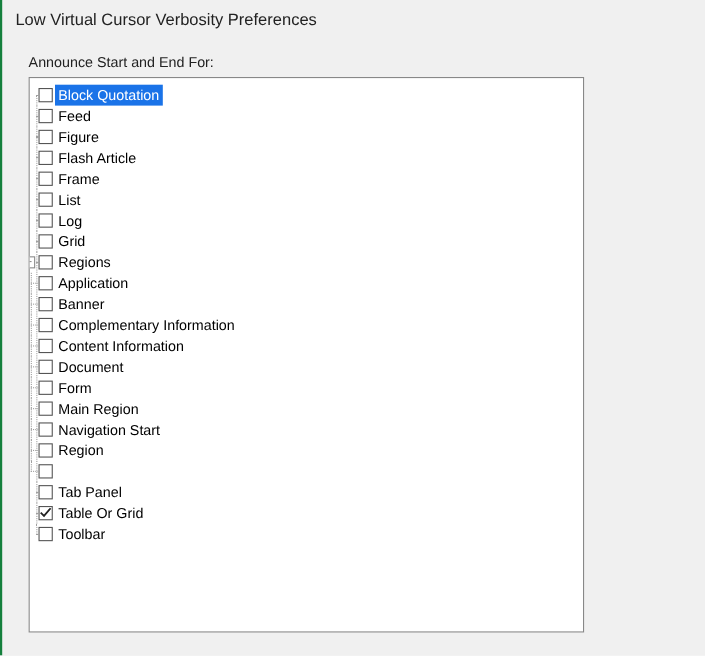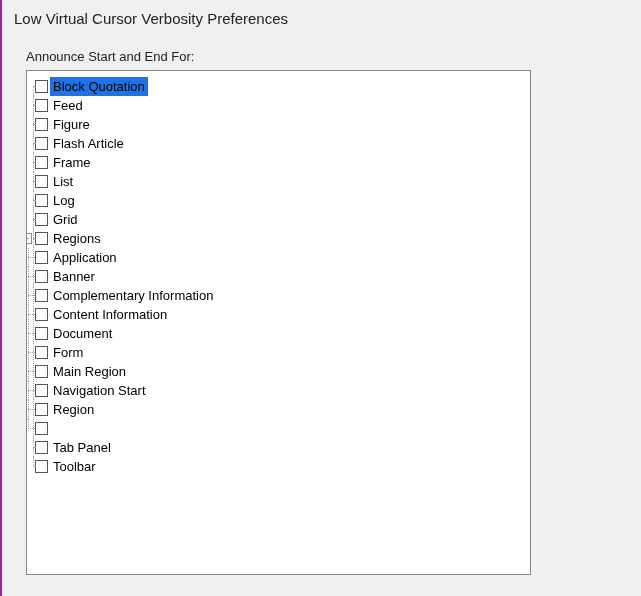--- a/index.html
+++ b/index.html
@@ -10,21 +10,21 @@
     background: #f0f0f0;
     font-family: "Segoe UI", Tahoma, Arial, sans-serif;
     font-size: 13px;
     color: #000;
     overflow: hidden;
   }
   .window {
     box-sizing: border-box;
     width: 545px;
     height: 596px;
-    border-left: 2px solid #a21caf;
+    border-left: 2px solid #15803d;
     background: #f0f0f0;
     padding-top: 10px;
   }
   .title {
     padding: 0 0 0 12px;
     font-size: 15px;
     color: #222;
   }
   .subtitle {
     padding: 22px 12px 4px 24px;
@@ -101,21 +101,21 @@
   }
   .cbox.checked svg {
     display: block;
   }
   .label {
     padding: 0 3px;
     cursor: default;
   }
   .label.selected {
     background: #1a73e8;
-    color: #000000;
+    color: #ffffff;
   }
   
   li.node {
     position: relative;
   }
   li.node::before {
     content: "";
     position: absolute;
     left: -7px;
     top: 0;
@@ -296,19 +296,30 @@
         <li class="node">
           <div class="row">
             <span class="toggle-spacer"></span>
             <span class="cbox"></span>
             <span class="label">Tab Panel</span>
           </div>
         </li>
         <li class="node">
           <div class="row">
             <span class="toggle-spacer"></span>
+            <span class="cbox checked">
+              <svg viewBox="0 0 11 11">
+                <path d="M1 5 L4 8 L10 1" stroke="#222" stroke-width="1.6" fill="none"></path>
+              </svg>
+            </span>
+            <span class="label">Table Or Grid</span>
+          </div>
+        </li>
+        <li class="node">
+          <div class="row">
+            <span class="toggle-spacer"></span>
             <span class="cbox"></span>
             <span class="label">Toolbar</span>
           </div>
         </li>
       </ul>
   </div>
 </div>
 
 </body></html>

